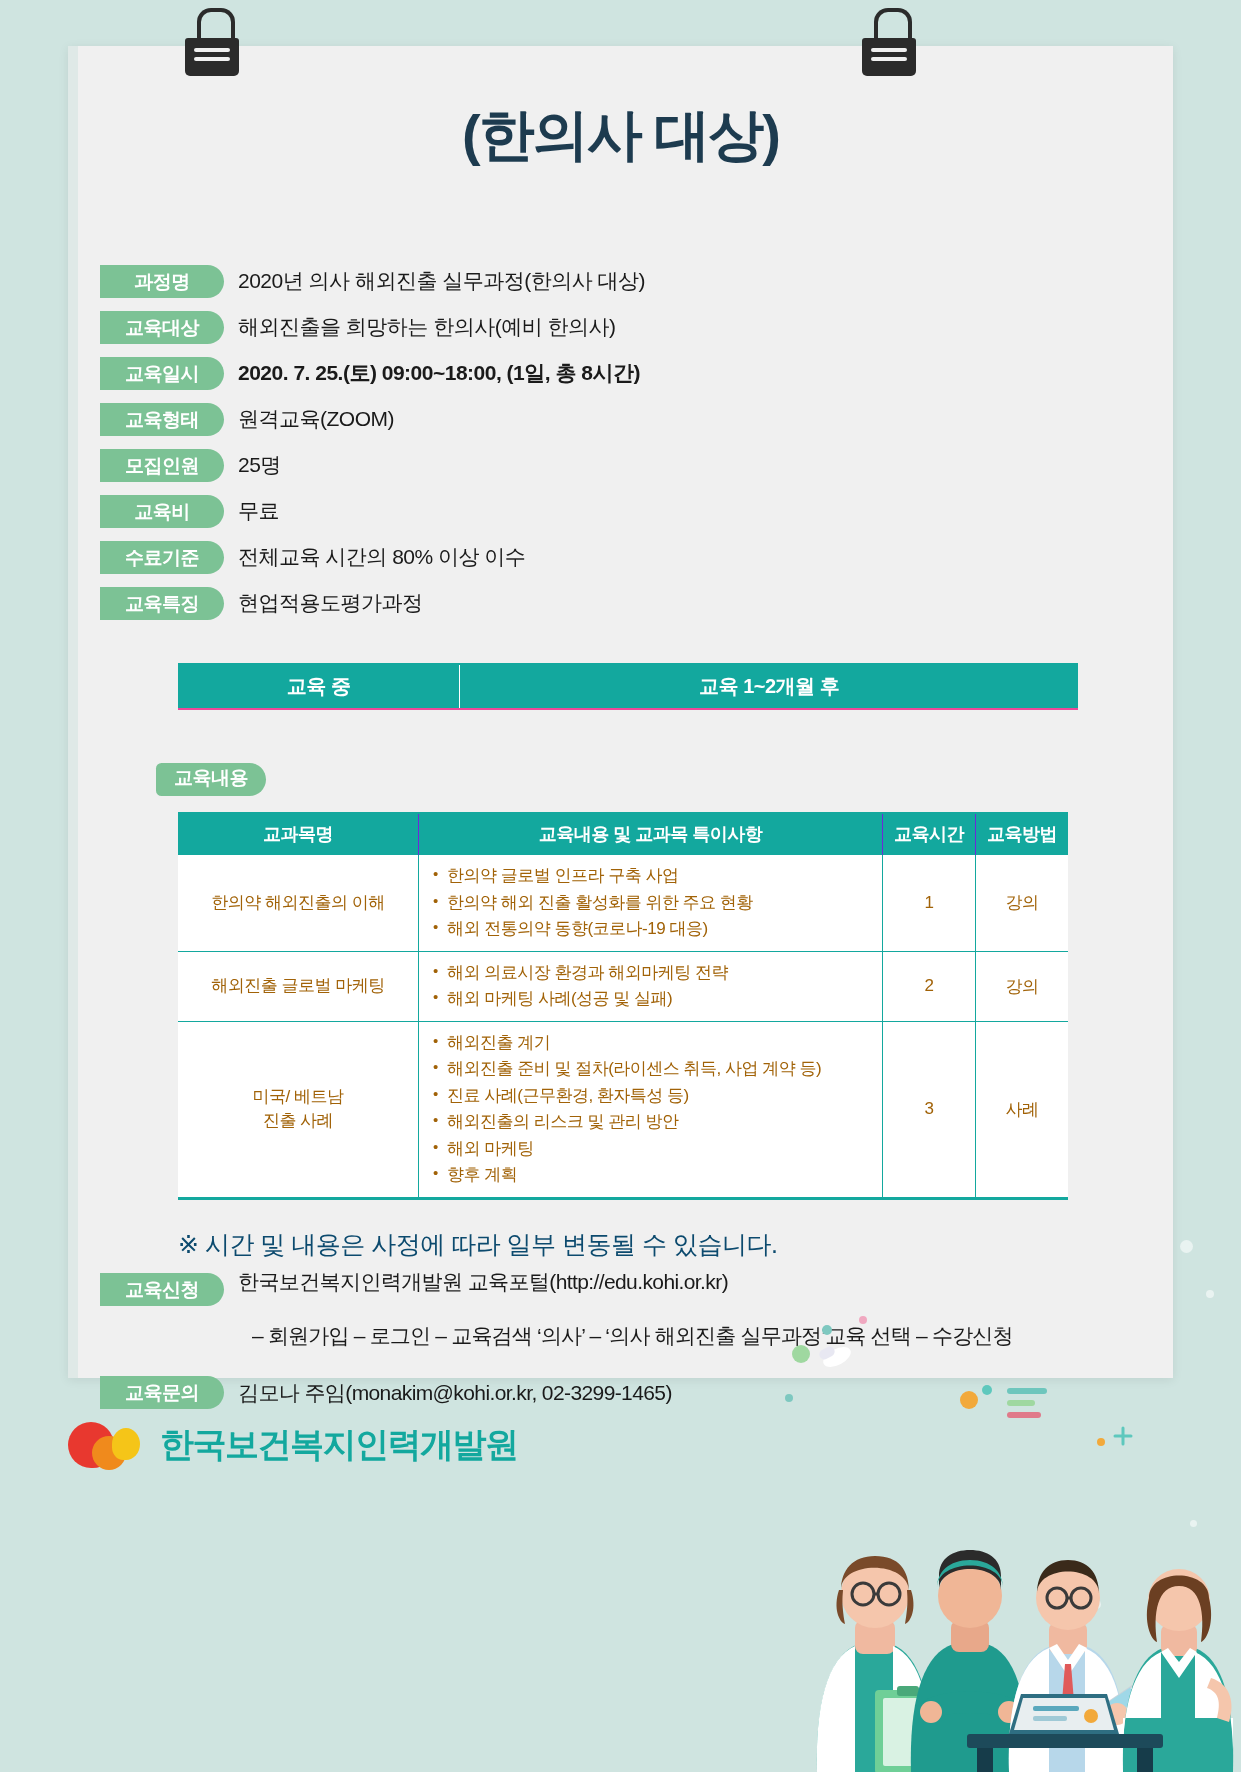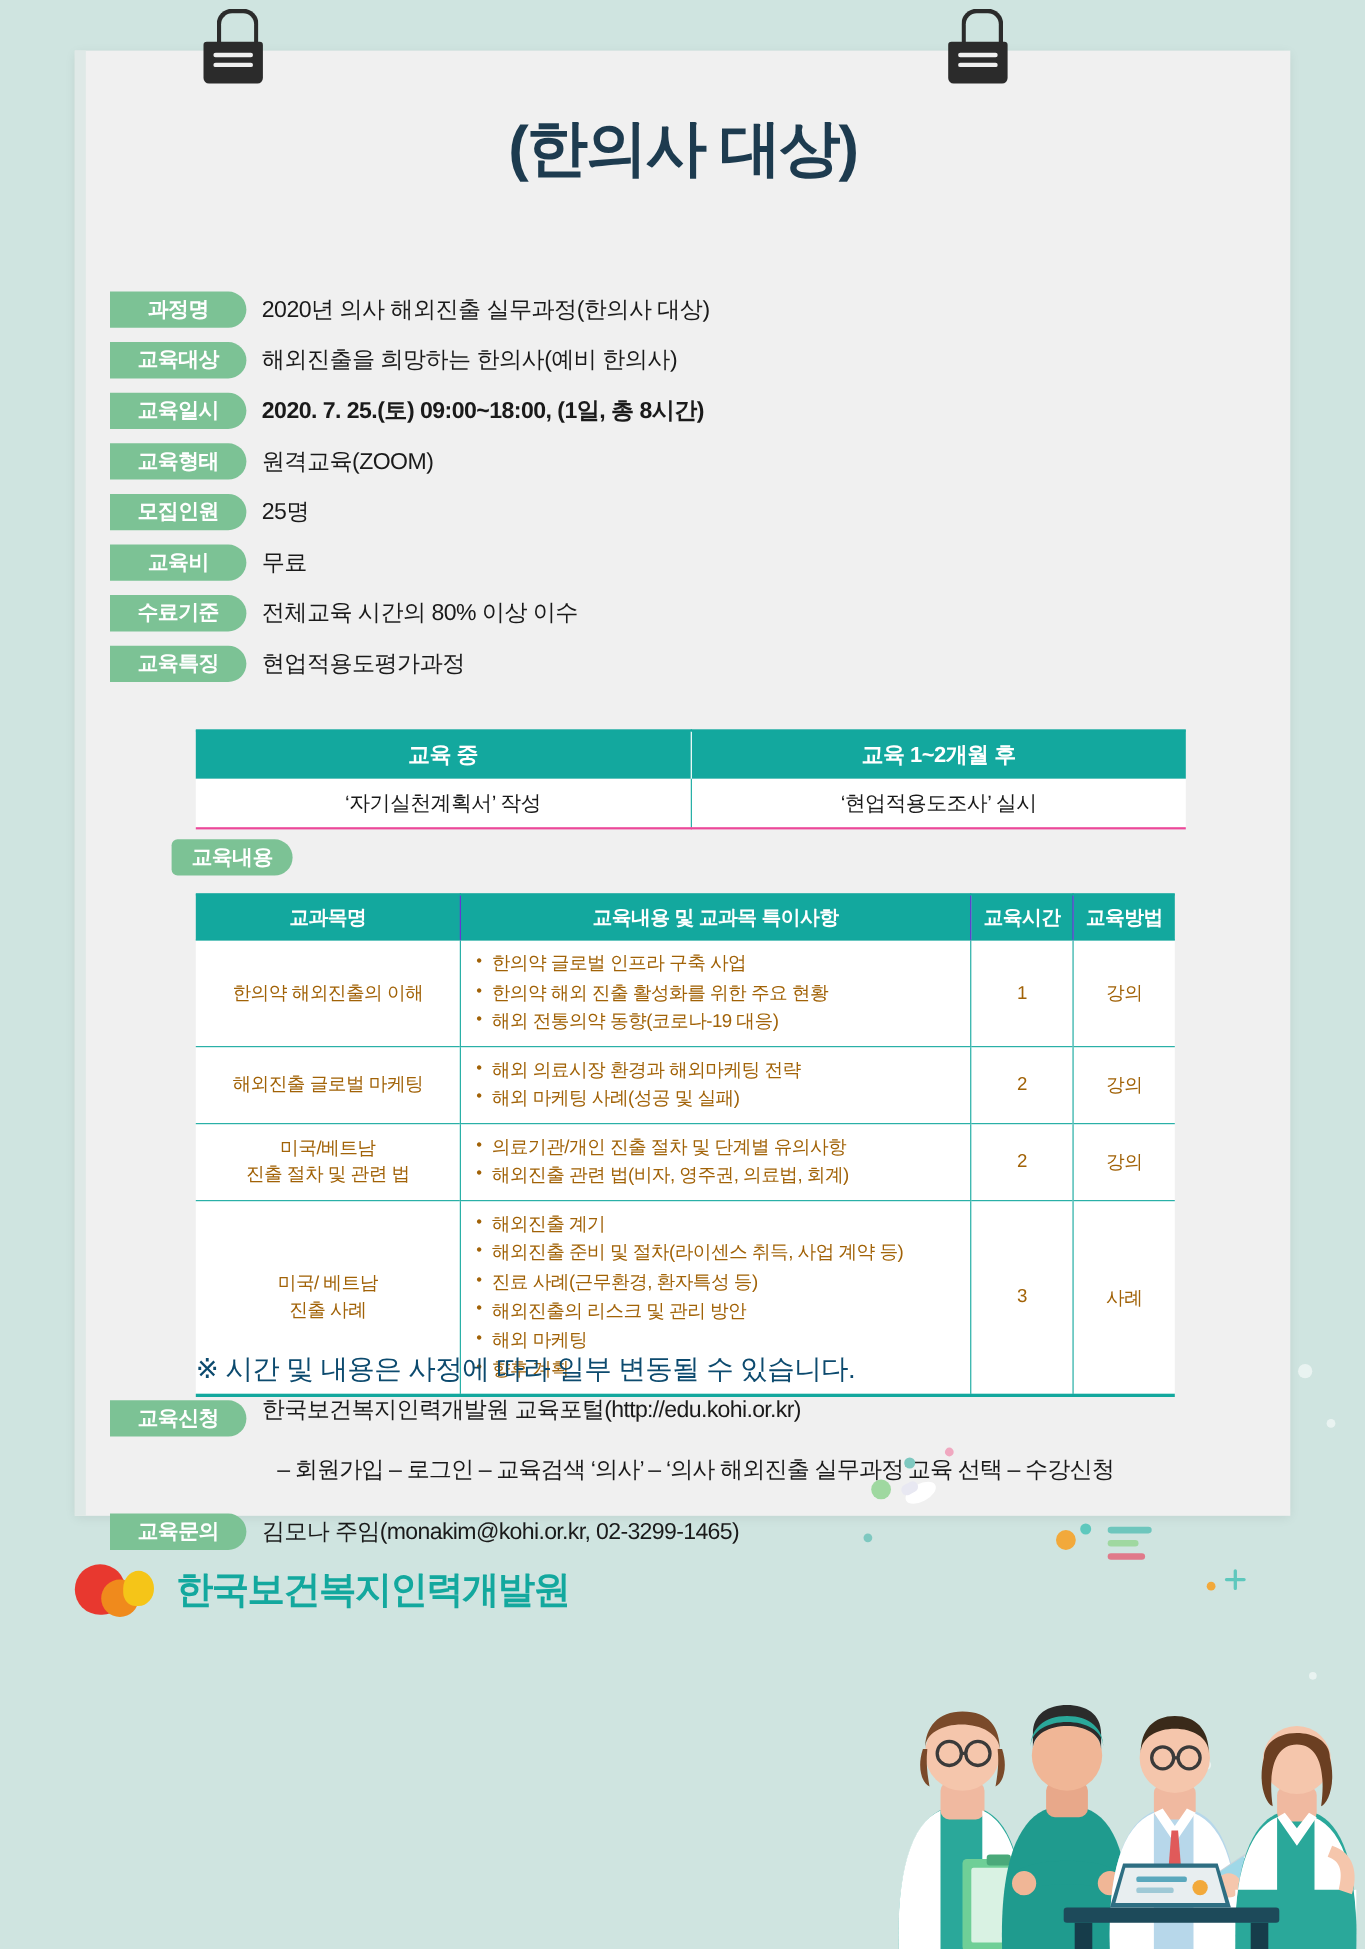--- a/index.html
+++ b/index.html
@@ -164,20 +164,21 @@
     width: 110px;
     height: 33px;
     line-height: 33px;
     background: #7cc295;
     color: #ffffff;
     font-size: 19px;
     font-weight: bold;
     text-align: center;
     border-radius: 6px 18px 18px 6px;
     letter-spacing: -0.5px;
+    font-family: Liberation Mono, monospace;
   }
 
   
   .curr-table {
     position: absolute;
     left: 110px;
     top: 766px;
     width: 890px;
     border-collapse: collapse;
     border-top: 2px solid #13a89e;
@@ -338,24 +339,20 @@
       <div class="pill">교육특징</div>
       <div class="info-val">현업적용도평가과정</div>
     </div>
   </div>
 
   <table class="mini-table">
     <tbody>
         <tr>
       <th>교육 중</th>
       <th>교육 1~2개월 후</th>
-    </tr>
-    <tr>
-      <td>‘자기실천계획서’ 작성</td>
-      <td>‘현업적용도조사’ 실시</td>
     </tr>
   </tbody>
     </table>
 
   <div class="section-pill">교육내용</div>
 
   <table class="curr-table">
     <tbody>
         <tr>
       <th class="c-subject">교과목명</th>
@@ -382,31 +379,20 @@
       <td class="c-content">
         <ul>
               <li>해외 의료시장 환경과 해외마케팅 전략</li>
               <li>해외 마케팅 사례(성공 및 실패)</li>
             </ul>
       </td>
       <td class="c-hours">2</td>
       <td class="c-method">강의</td>
     </tr>
 
-    <tr>
-      <td class="c-subject">미국/베트남<br>진출 절차 및 관련 법</td>
-      <td class="c-content">
-        <ul>
-              <li>의료기관/개인 진출 절차 및 단계별 유의사항</li>
-              <li>해외진출 관련 법(비자, 영주권, 의료법, 회계)</li>
-            </ul>
-      </td>
-      <td class="c-hours">2</td>
-      <td class="c-method">강의</td>
-    </tr>
 
     <tr>
       <td class="c-subject">미국/ 베트남<br>진출 사례</td>
       <td class="c-content">
         <ul>
               <li>해외진출 계기</li>
               <li>해외진출 준비 및 절차(라이센스 취득, 사업 계약 등)</li>
               <li>진료 사례(근무환경, 환자특성 등)</li>
               <li>해외진출의 리스크 및 관리 방안</li>
               <li>해외 마케팅</li>

